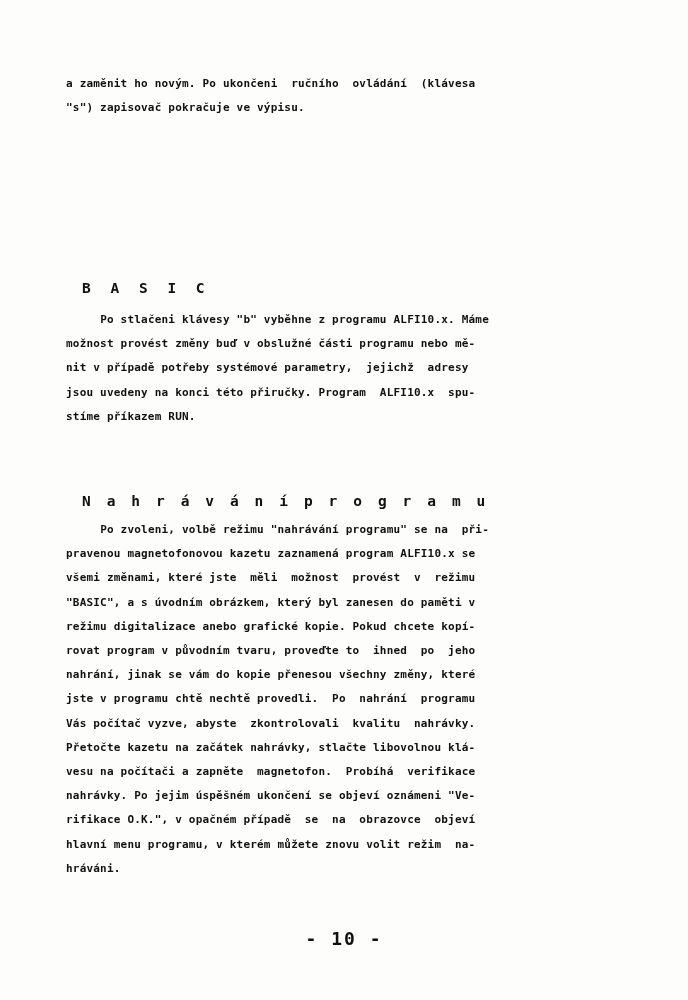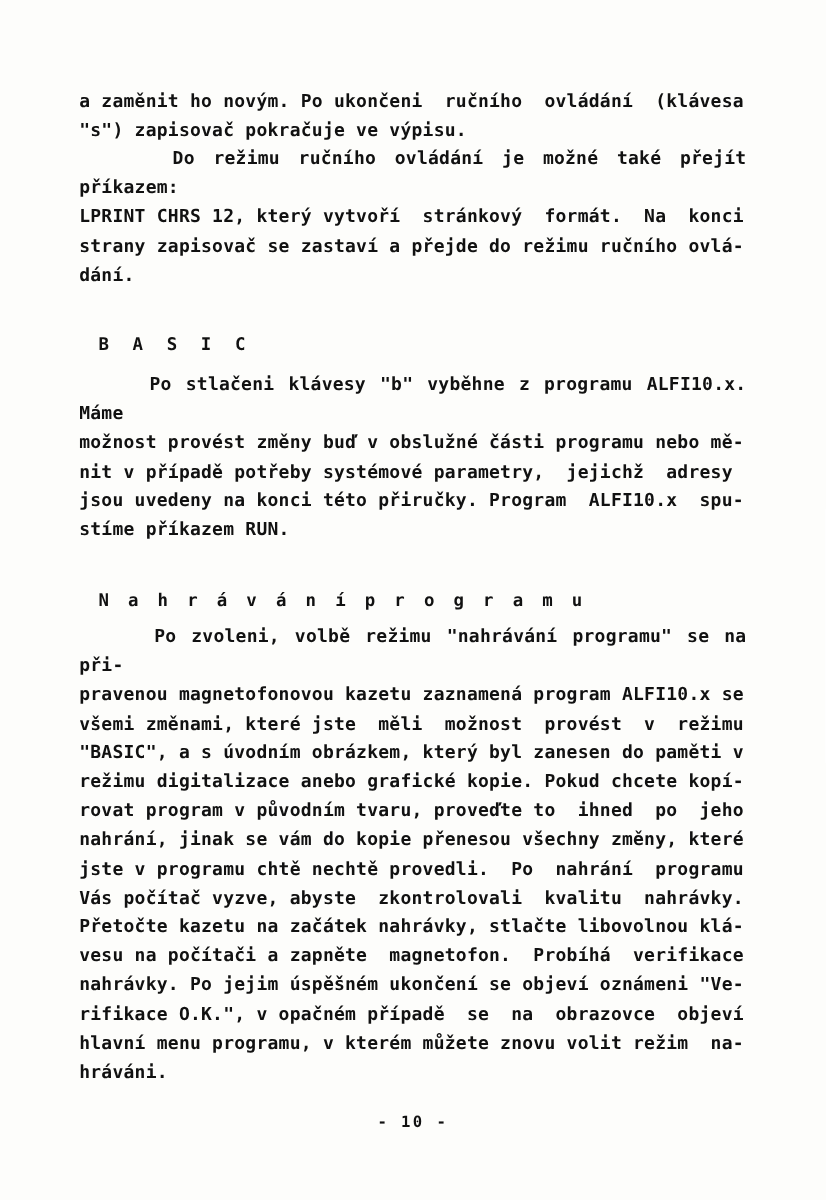--- a/index.html
+++ b/index.html
@@ -17,21 +17,21 @@
   }
   .page {
     position: absolute;
     left: 0; top: 0;
     width: 688px;
     height: 1000px;
     background: #fdfdfb;
   }
   p.para {
     margin: 0 0 0 0;
-    font-size: 15px;
+    font-size: 11px;
     line-height: 24.2px;
     text-align: justify;
     letter-spacing: 0.2px;
     white-space: pre-wrap;
     font-weight: 600;
   }
 
   h2.heading {
     margin: 16px;
     font-size: 14.5px;
@@ -58,42 +58,36 @@
   .para-2 { position: absolute; left: 66px; top: 120px; width: 556px; }
   .para-3 { position: absolute; left: 66px; top: 308px; width: 556px; }
   .para-4 { position: absolute; left: 66px; top: 518px; width: 556px; }
 
   .page-number {
     position: absolute;
     left: 0;
     top: 928px;
     width: 688px;
     text-align: center;
-    font-size: 13px;
+    font-size: 18px;
     font-weight: 600;
     letter-spacing: 2px;
     font-family: "DejaVu Sans Mono", monospace;
   }
 </style>
 </head>
 <body>
 
 <div class="page">
 
   <div class="para-1">
     <p class="para">a zaměnit ho novým. Po ukončeni  ručního  ovládání  (klávesa
 "s") zapisovač pokračuje ve výpisu.</p>
   </div>
 
-  <div class="para-2">
-    <p class="para">     Do režimu ručního ovládání je možné také přejít příkazem:
-LPRINT CHRS 12, který vytvoří  stránkový  formát.  Na  konci
-strany zapisovač se zastaví a přejde do režimu ručního ovlá-
-dání.</p>
-  </div>
 
   <div class="heading-wrap-basic">
     <h2 class="heading">B A S I C</h2>
   </div>
 
   <div class="para-3">
     <p class="para">     Po stlačeni klávesy "b" vyběhne z programu ALFI10.x. Máme
 možnost provést změny buď v obslužné části programu nebo mě-
 nit v případě potřeby systémové parametry,  jejichž  adresy
 jsou uvedeny na konci této přiručky. Program  ALFI10.x  spu-

